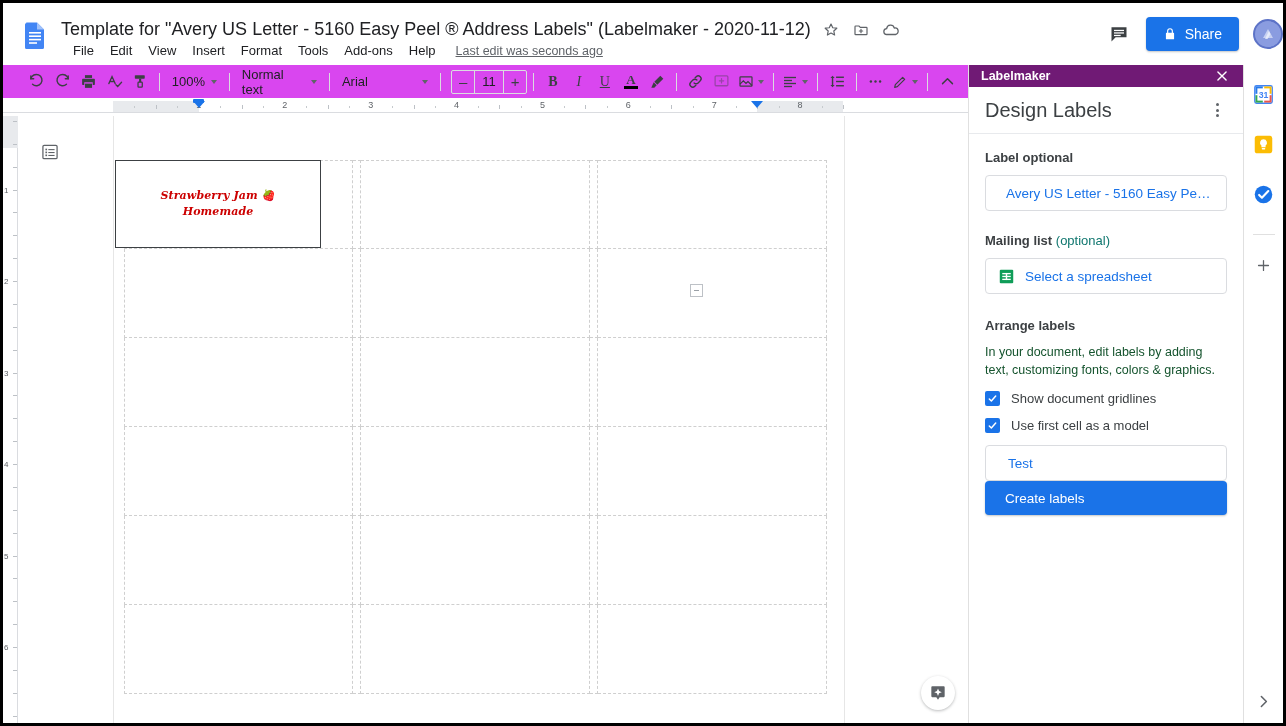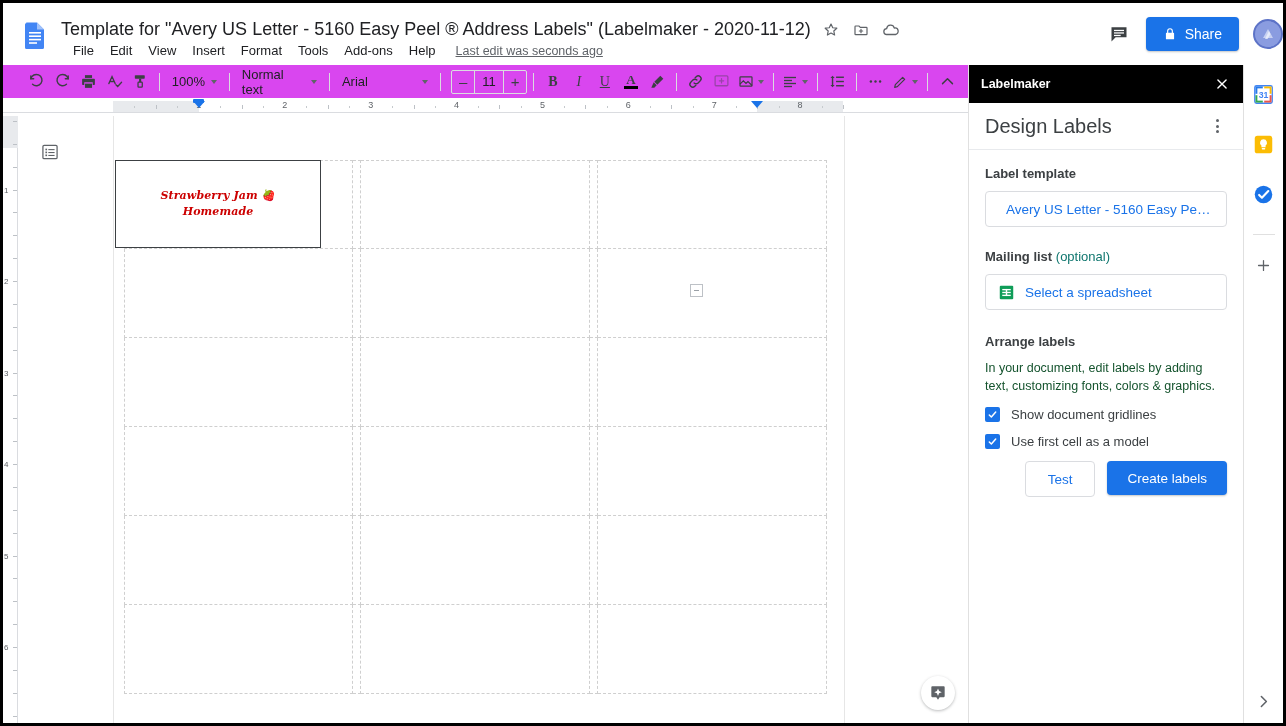--- a/index.html
+++ b/index.html
@@ -80,40 +80,40 @@
   .label-text{font-family:"DejaVu Serif",serif;font-style:italic;font-weight:bold;color:#cc0000;
     font-size:11px;text-align:center;line-height:1.45;letter-spacing:.1px;}
   .tbl-handle{position:absolute;left:576px;top:168px;width:11px;height:11px;border:1px solid #bdc1c6;
      background:#fff;display:flex;align-items:center;justify-content:center;cursor:pointer;}
   .tbl-handle span{display:block;width:5px;height:1px;background:#9aa0a6;}
   .explore-btn{position:absolute;right:13px;bottom:13px;width:34px;height:34px;border-radius:50%;
     background:#fff;box-shadow:0 1px 3px rgba(60,64,67,.35);display:flex;align-items:center;justify-content:center;cursor:pointer;}
   
   .panel{position:absolute;left:965px;top:62px;width:275px;height:658px;background:#fff;
     border-left:1px solid #e0e0e0;box-sizing:border-box;}
-  .panel-head{height:14px;background:#000000;display:flex;align-items:center;padding:12px 12px;}
+  .panel-head{height:14px;background:#701a75;display:flex;align-items:center;padding:4px 12px;}
   .panel-title{color:#fff;font-size:12.5px;font-weight:bold;flex:1;}
   .panel-close{color:#fff;cursor:pointer;width:18px;height:18px;display:flex;align-items:center;justify-content:center;}
   .panel-sub{height:46px;display:flex;align-items:center;padding:0 16px;border-bottom:1px solid #e8eaed;}
   .panel-sub-title{font-size:20px;color:#3c4043;flex:1;}
   .kebab{width:20px;height:20px;display:flex;flex-direction:column;align-items:center;justify-content:center;gap:2.5px;cursor:pointer;}
   .kebab i{width:3px;height:3px;border-radius:50%;background:#5f6368;display:block;}
   .panel-body{padding:16px;}
   .sec-title{font-size:13px;font-weight:bold;color:#3c4043;margin:0 0 10px 0;}
   .sec-title .opt{font-weight:normal;color:#0f766e;}
   .field-box{border:1px solid #dadce0;border-radius:4px;height:34px;display:flex;align-items:center;
     padding:0 12px;cursor:pointer;background:#fff;overflow:hidden;}
   .field-link{color:#1a73e8;font-size:13.5px;white-space:nowrap;overflow:hidden;text-overflow:ellipsis;}
   .sheets-icon{width:17px;height:17px;margin-right:10px;flex:none;}
   .helptext{font-size:12.5px;color:#14532d;line-height:1.45;margin:0 0 12px 0;}
   .chkrow{display:flex;align-items:center;margin-bottom:12px;cursor:pointer;}
   .chk{width:15px;height:15px;border-radius:2px;background:#1a73e8;display:flex;align-items:center;justify-content:center;margin-right:11px;flex:none;}
   .chk svg{display:block;}
   .chklabel{font-size:13px;color:#3c4043;}
-  .btnrow{display:flex;justify-content:flex-end;gap:12px;margin-top:10px;}
+  .btnrow{display:flex;justify-content:flex-end;margin-top:10px;flex-direction:column;}
   .btn-sec{border:1px solid #dadce0;border-radius:4px;height:34px;padding:0 22px;display:flex;align-items:center;
     font-size:13.5px;color:#1a73e8;font-weight:500;background:#fff;cursor:pointer;}
   .btn-pri{border-radius:4px;height:34px;padding:0 20px;display:flex;align-items:center;font-size:13.5px;
     color:#fff;font-weight:500;background:#1a73e8;cursor:pointer;box-shadow:0 1px 2px rgba(60,64,67,.3);}
   
   .rail{position:absolute;left:1240px;top:62px;width:40px;height:658px;background:#fff;
     border-left:1px solid #e0e0e0;box-sizing:border-box;display:flex;flex-direction:column;align-items:center;padding-top:17px;}
   .rail-icon{width:24px;height:24px;margin-bottom:26px;cursor:pointer;display:flex;align-items:center;justify-content:center;}
   .rail-div{width:22px;height:1px;background:#e0e0e0;margin:2px 0 18px 0;}
   .rail-plus{width:24px;height:24px;color:#5f6368;cursor:pointer;display:flex;align-items:center;justify-content:center;}
@@ -514,21 +514,21 @@
     <div class="panel-sub">
       <div class="panel-sub-title">Design Labels</div>
       <div class="kebab">
           <i></i>
           <i></i>
           <i></i>
         </div>
     </div>
 
     <div class="panel-body">
-      <div class="sec-title">Label template</div>
+      <div class="sec-title">Label optional</div>
       <div class="field-box">
         <span class="field-link" style="padding-left:8px;">Avery US Letter - 5160 Easy Peel ...</span>
       </div>
 
       <div class="sec-title" style="margin-top:22px;">
         <span>Mailing list</span>
         <span class="opt">(optional)</span>
       </div>
       <div class="field-box">
         <span class="sheets-icon">

